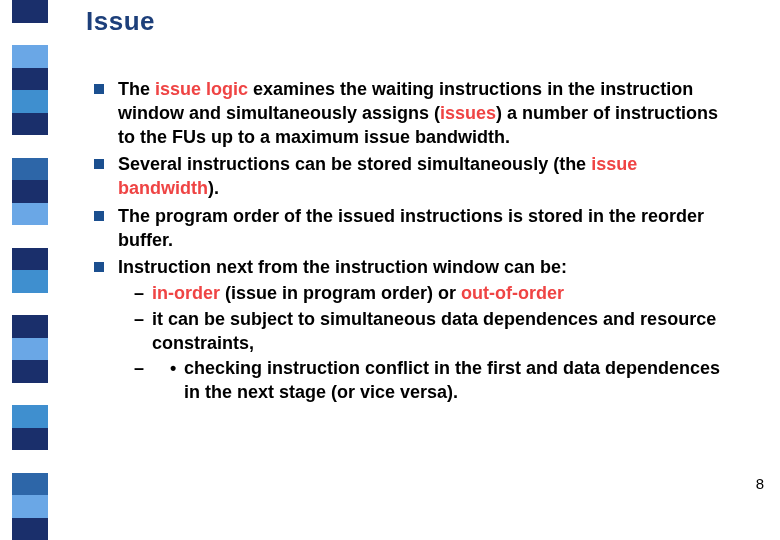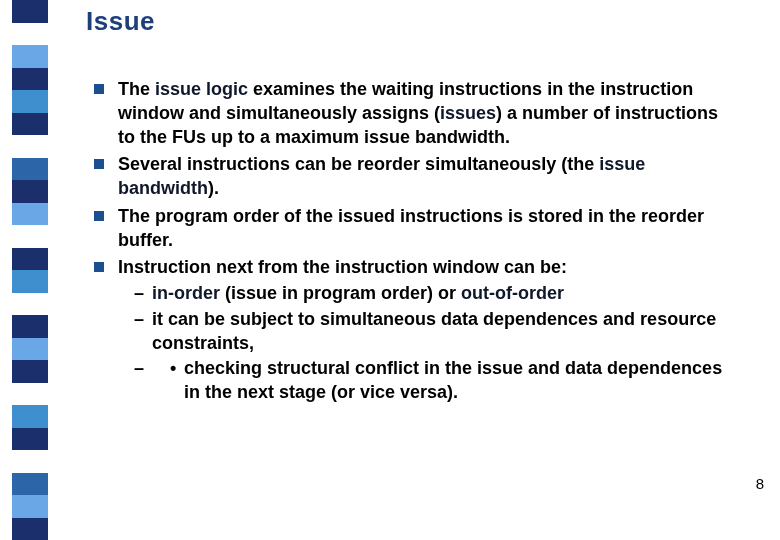--- a/index.html
+++ b/index.html
@@ -63,21 +63,21 @@
   }
   .ul3 { list-style: none; padding: 0; margin: 2px 0 2px 14px; }
   .li3 { position: relative; padding-left: 18px; margin-bottom: 2px; }
   .li3::before {
     content: "•";
     position: absolute;
     left: 4px;
     top: 0;
     font-weight: bold;
   }
-  .green { color: #0f172a; }
+  .green { color: #ef4444; }
   .pagenum {
     position: absolute;
     right: 16px;
     bottom: 48px;
     font-size: 15px;
     color: #000;
   }
 </style>
 </head>
 <body>
@@ -107,25 +107,25 @@
     <div class="seg" style="background: rgb(45, 102, 168);"></div>
     <div class="seg" style="background: rgb(106, 167, 230);"></div>
     <div class="seg" style="background: rgb(26, 47, 107);"></div>
   </div>
 
 <div class="title">Issue</div>
 
 <div class="content">
   <ul class="ul1">
       <li class="li1"><span>The </span><span class="green">issue logic</span><span> examines the waiting instructions in the instruction window and simultaneously assigns (</span><span class="green">issues</span><span>) a number of instructions to the FUs up to a maximum issue bandwidth.</span></li>
-      <li class="li1"><span>Several instructions can be reorder simultaneously (the </span><span class="green">issue bandwidth</span><span>).</span></li>
+      <li class="li1"><span>Several instructions can be stored simultaneously (the </span><span class="green">issue bandwidth</span><span>).</span></li>
       <li class="li1"><span>The program order of the issued instructions is stored in the reorder buffer.</span></li>
       <li class="li1"><span>Instruction next from the instruction window can be:</span><ul class="ul2">
           <li class="li2"><span class="green">in-order</span><span> (issue in program order) or </span><span class="green">out-of-order</span></li>
           <li class="li2"><span>it can be subject to simultaneous data dependences and resource constraints,</span></li>
           <li class="li2"><ul class="ul3">
-              <li class="li3"><span>checking structural conflict in the issue and data dependences in the next stage (or vice versa).</span></li>
+              <li class="li3"><span>checking instruction conflict in the first and data dependences in the next stage (or vice versa).</span></li>
             </ul></li>
         </ul></li>
     </ul>
 </div>
 
 <div class="pagenum">8</div>
 
 </body></html>

